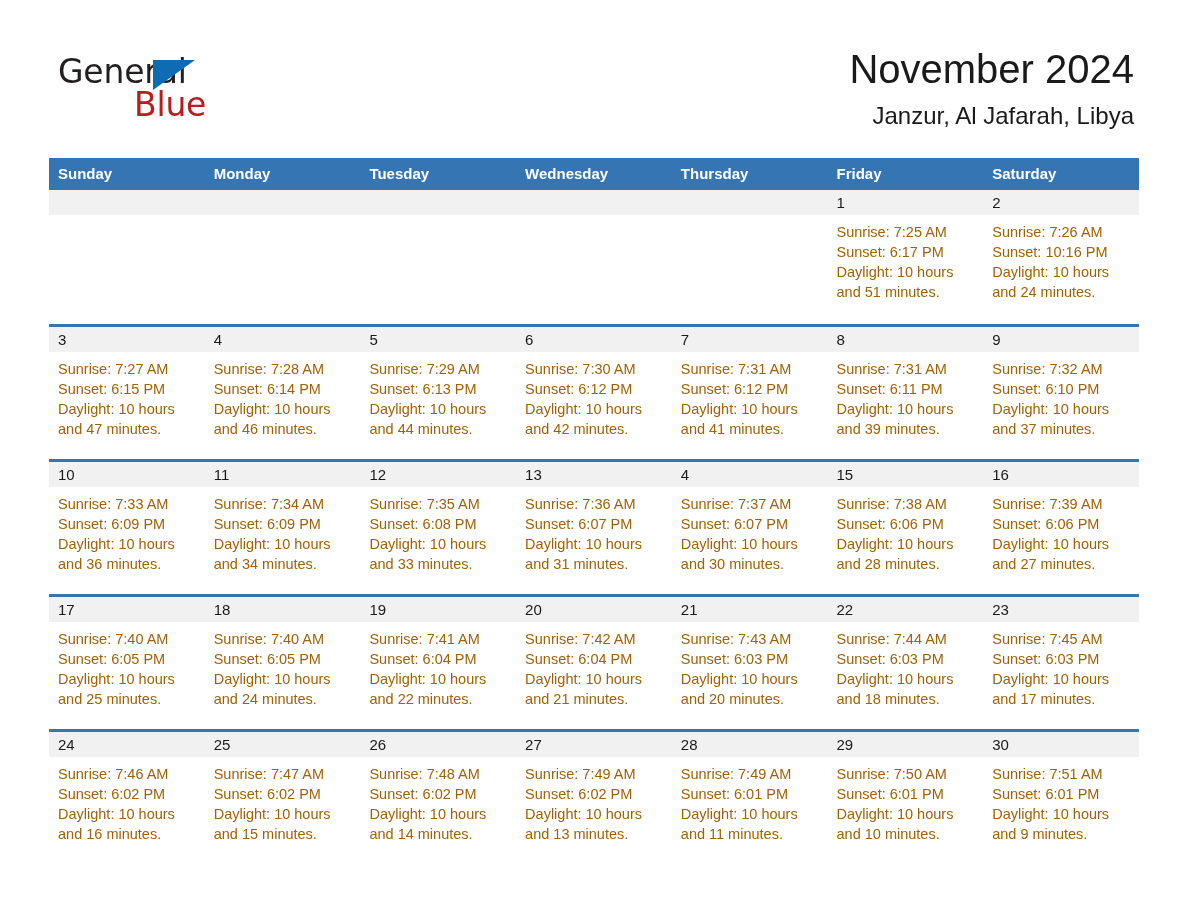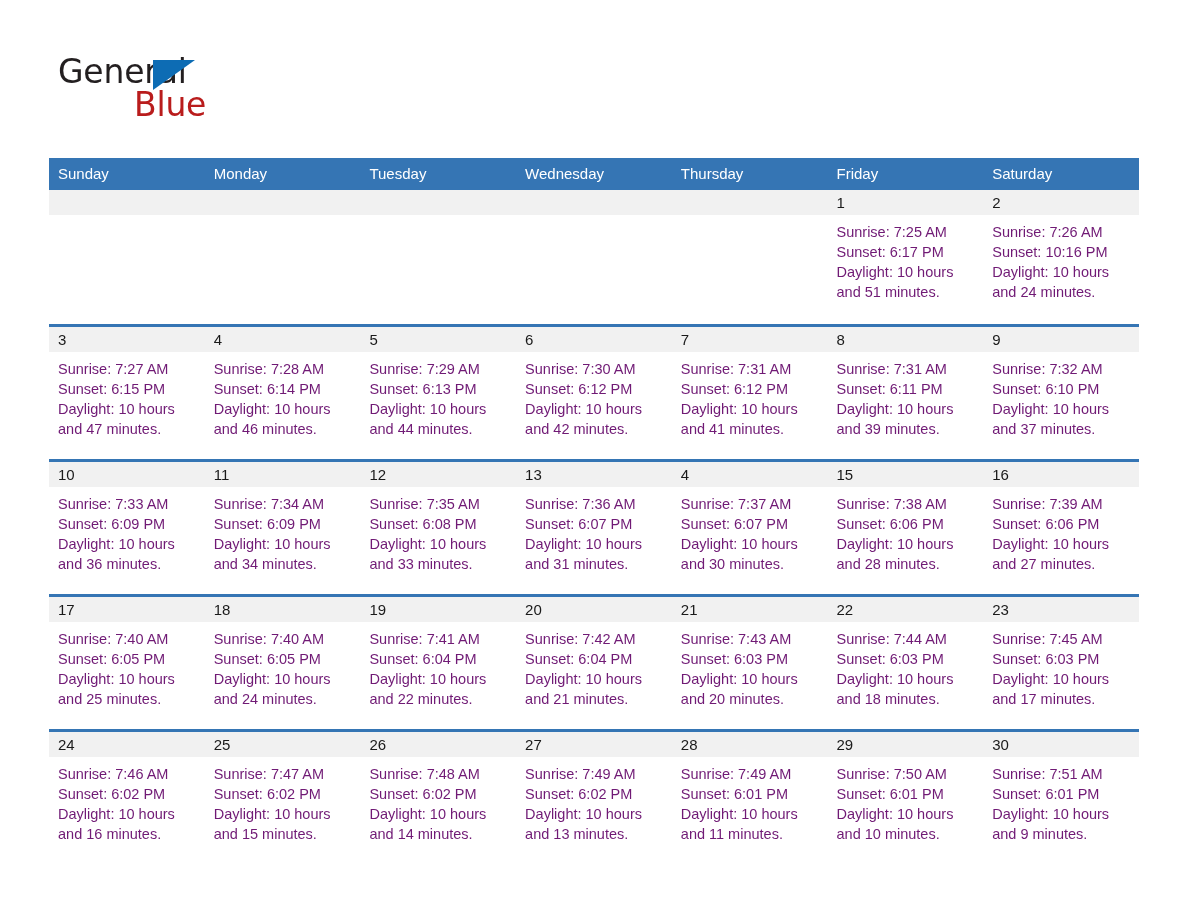--- a/index.html
+++ b/index.html
@@ -100,21 +100,21 @@
     width: 1090px;
     border-collapse: collapse;
     table-layout: fixed;
   }
   .calendar col { width: 155.7px; }
 
   thead th {
     background: #3575b4;
     color: #ffffff;
     font-size: 15px;
-    font-weight: 400;
+    font-weight: 700;
     text-align: left;
     padding: 7px 0 8px 9px;
     height: 16px;
     vertical-align: middle;
     border: 0;
   }
 
   tbody tr.week {
     height: 135px;
   }
@@ -138,37 +138,41 @@
     padding: 3px 0 0 9px;
     box-sizing: border-box;
     font-size: 15px;
     line-height: 20px;
     color: #1a1a1a;
   }
   .cell-body {
     padding: 7px 8px 0 9px;
     font-size: 14.5px;
     line-height: 20px;
-    color: #701a75;
+    color: #a16207;
   }
   .cell-body div { white-space: nowrap; }
 </style>
 </head>
 <body>
 
 <div class="page">
 
   <div class="header">
 
     <div class="logo">
       <span class="logo-general">General</span>
       <span class="logo-triangle"></span>
       <span class="logo-blue">Blue</span>
     </div>
 
+    <div class="title-block">
+      <div class="cal-title">November 2024</div>
+      <div class="cal-subtitle">Janzur, Al Jafarah, Libya</div>
+    </div>
 
   </div>
 
   <table class="calendar">
     <colgroup>
       <col>
         <col>
         <col>
         <col>
         <col>

